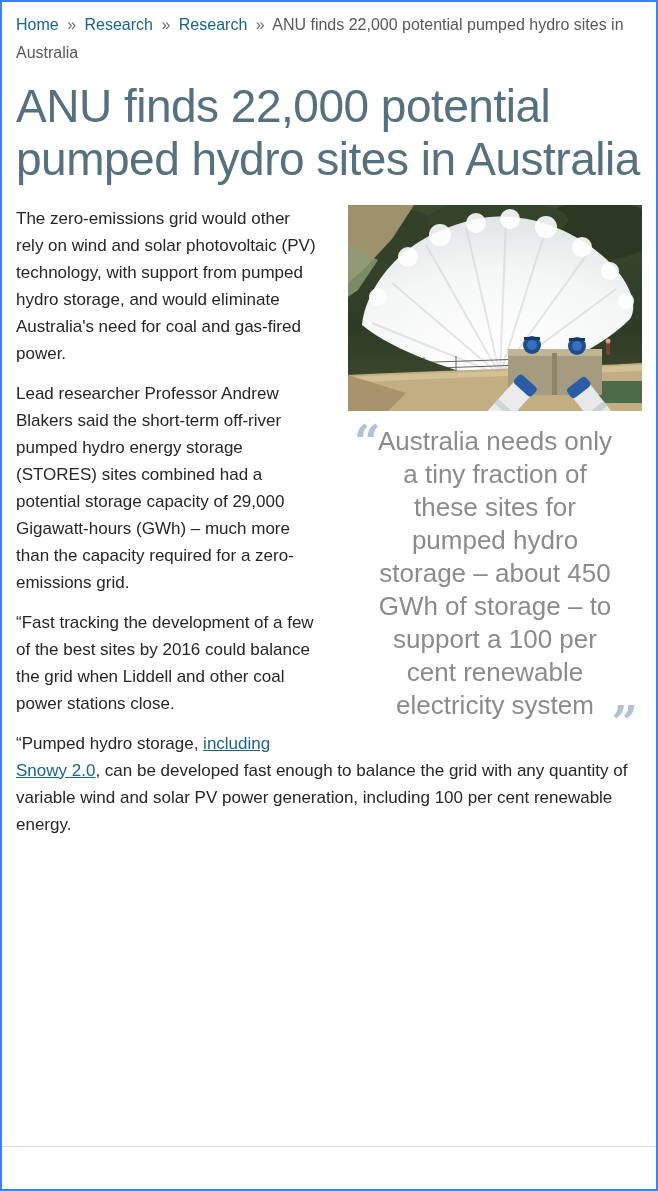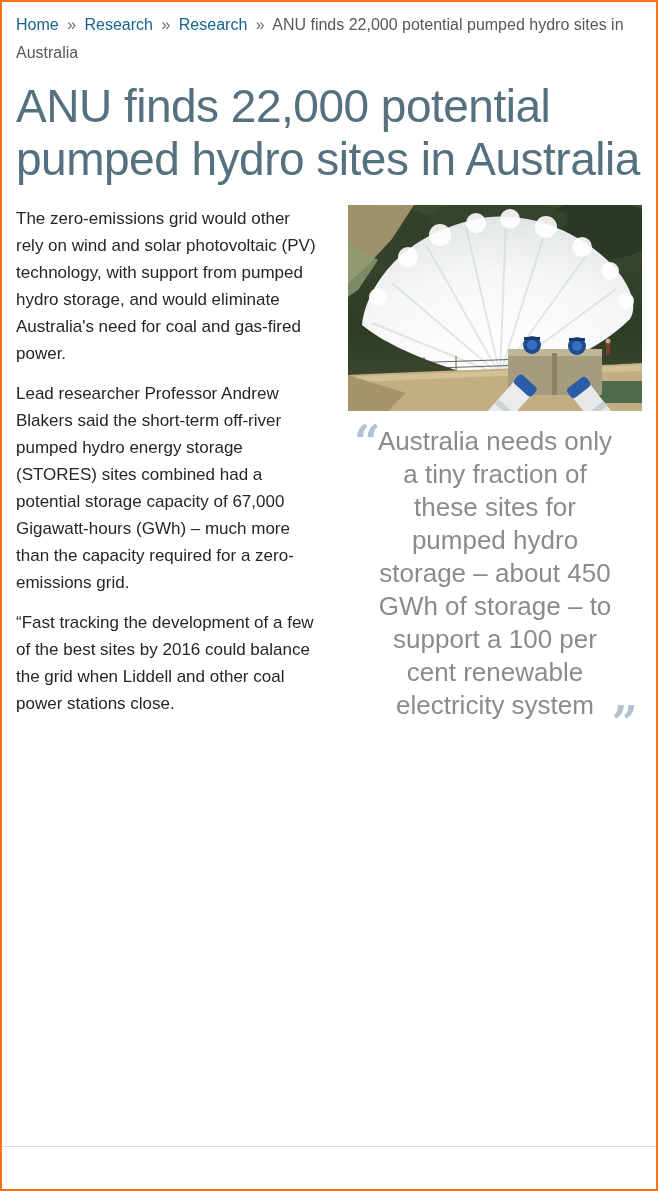--- a/index.html
+++ b/index.html
@@ -1,21 +1,21 @@
 <!DOCTYPE html>
 <html><head>
 <meta charset="utf-8">
 <style>
   * { box-sizing: border-box; }
   html, body { margin: 0; padding: 0; background: #ffffff; }
   .page {
     position: relative;
     width: 658px;
     height: 1191px;
-    border: 2px solid #f97316;
+    border: 2px solid #3b82f6;
     background: #ffffff;
     overflow: hidden;
     font-family: "Liberation Sans", sans-serif;
     padding: 0 14px;
   }
   
   .breadcrumb {
     margin-top: 9px;
     font-size: 16px;
     line-height: 28px;
@@ -201,20 +201,21 @@
         </svg>
       </div>
       <blockquote class="pullquote">
         <span class="q-mark q-open">“</span>
         <span class="q-text">Australia needs only a tiny fraction of these sites for pumped hydro storage – about 450 GWh of storage – to support a 100 per cent renewable electricity system</span>
         <span class="q-mark q-close">”</span>
       </blockquote>
     </figure>
 
     <p>The zero-emissions grid would other rely on wind and solar photovoltaic (PV) technology, with support from pumped hydro storage, and would eliminate Australia's need for coal and gas-fired power.</p>
-    <p>Lead researcher Professor Andrew Blakers said the short-term off-river pumped hydro energy storage (STORES) sites combined had a potential storage capacity of 67,000 Gigawatt-hours (GWh) – much more than the capacity required for a zero-emissions grid.</p>
+    <p>Lead researcher Professor Andrew Blakers said the short-term off-river pumped hydro energy storage (STORES) sites combined had a potential storage capacity of 29,000 Gigawatt-hours (GWh) – much more than the capacity required for a zero-emissions grid.</p>
     <p>“Fast tracking the development of a few of the best sites by 2016 could balance the grid when Liddell and other coal power stations close.</p>
+    <p><span>“Pumped hydro storage, </span><a class="inline-link">including Snowy 2.0</a><span>, can be developed fast enough to balance the grid with any quantity of variable wind and solar PV power generation, including 100 per cent renewable energy.</span></p>
     <div class="clear"></div>
   </div>
 
   <hr class="bottom-rule">
 
 </div>
 
 </body></html>

